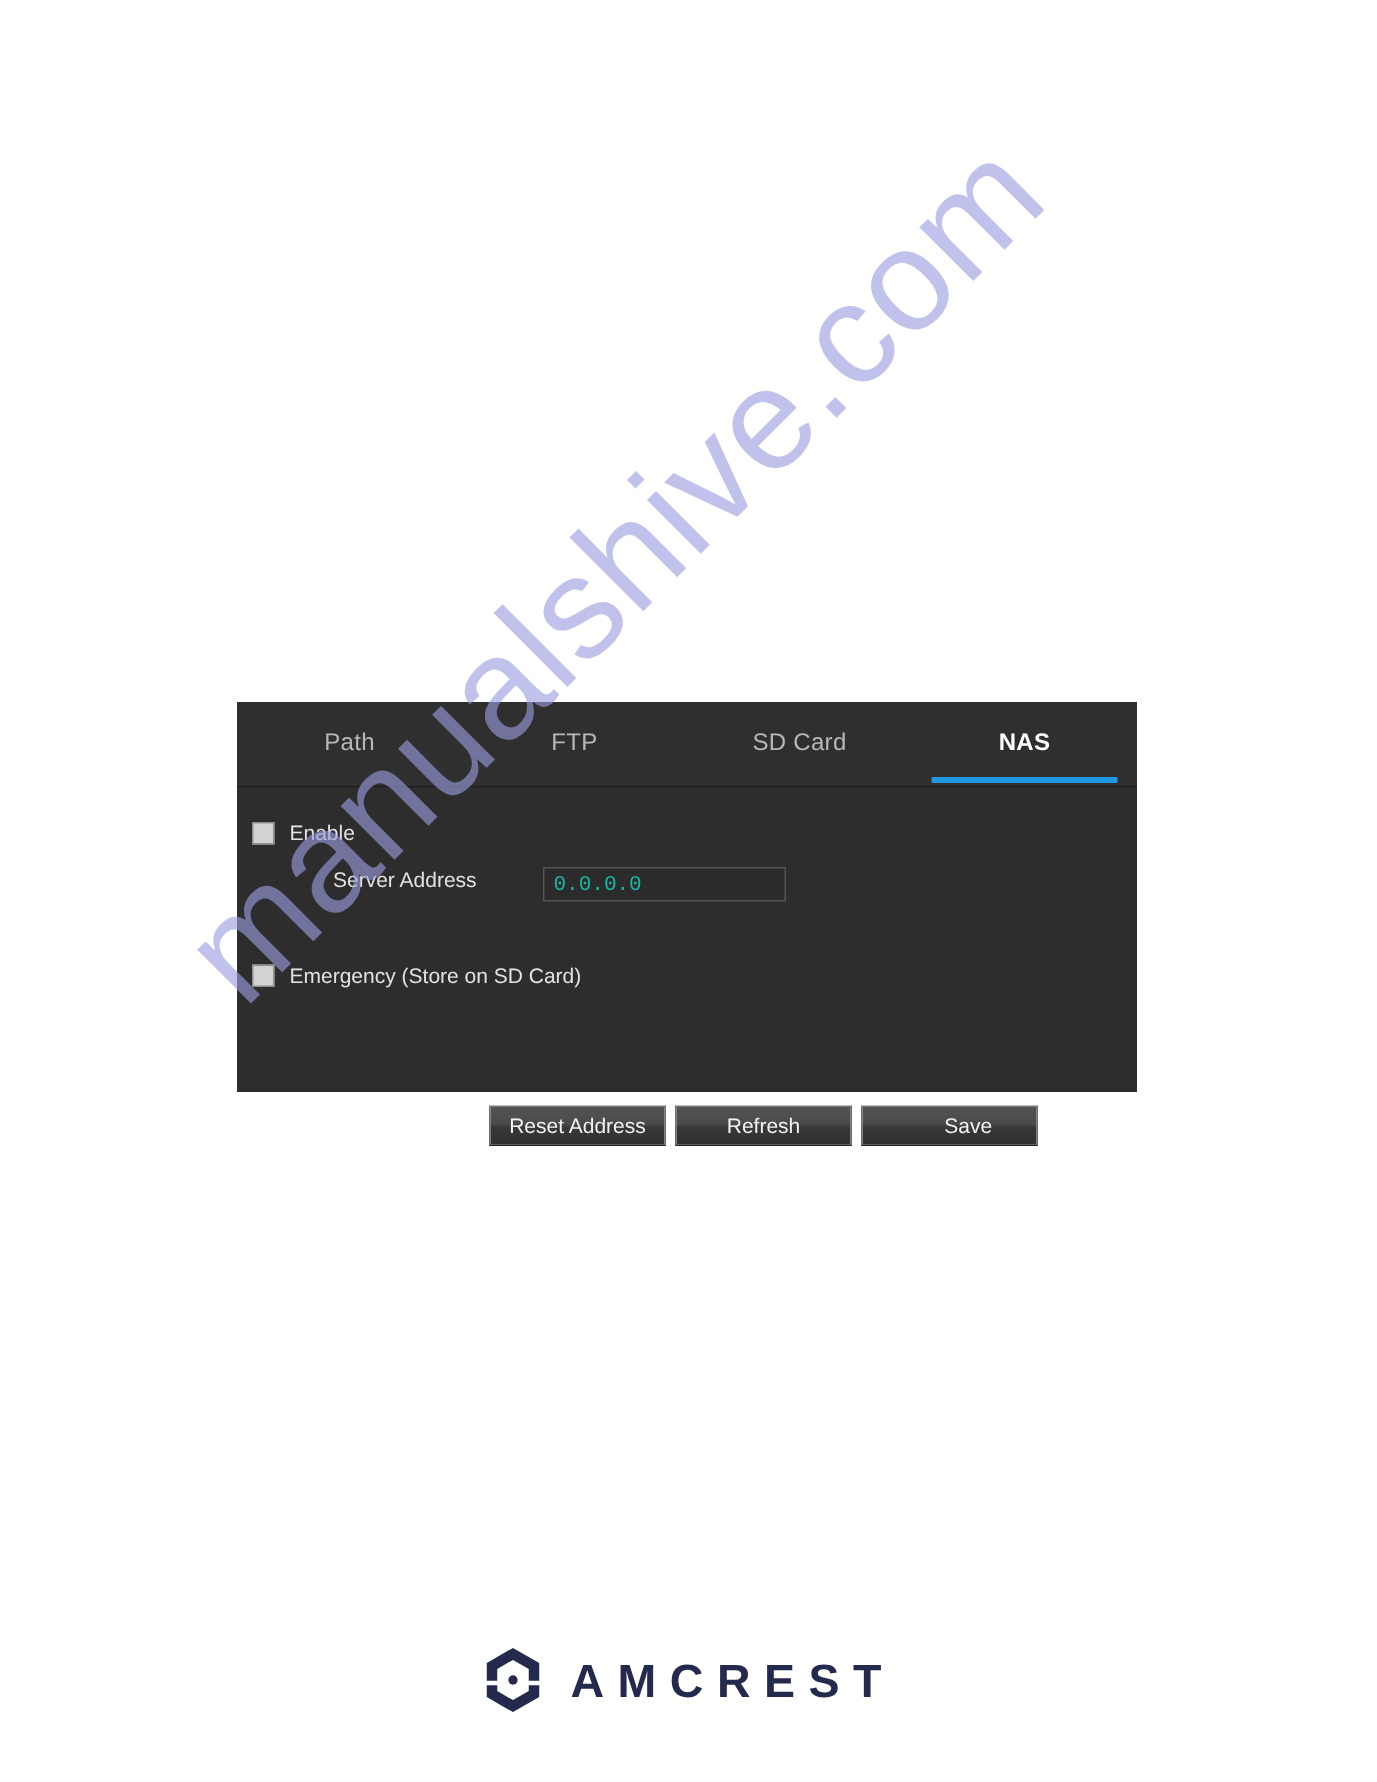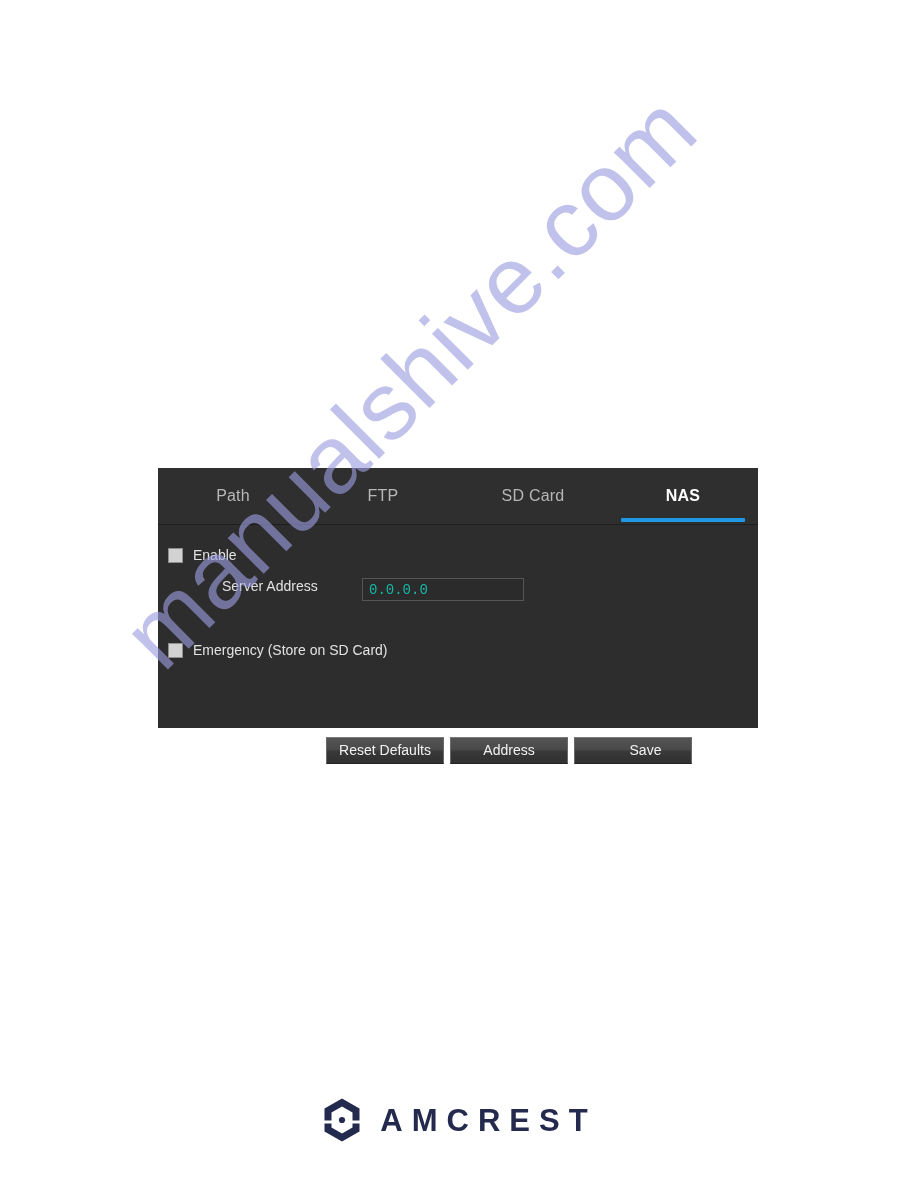--- a/index.html
+++ b/index.html
@@ -235,22 +235,22 @@
       <input class="field-input" type="text" value="0.0.0.0" style="">
     </div>
 
 
     <div class="row-check emergency">
       <span class="checkbox"></span>
       <span class="check-label">Emergency (Store on SD Card)</span>
     </div>
 
     <div class="button-row">
-      <button class="btn reset">Reset Defaults</button>
-      <button class="btn refresh">Address</button>
+      <button class="btn reset">Reset Address</button>
+      <button class="btn refresh">Refresh</button>
       <button class="btn save">Save</button>
     </div>
 
   </div>
 </div>
 
 <div id="footer-logo">
   <svg class="logo-mark" viewBox="0 0 42 46">
     <path d="M21 1.6 L38.5 11.6 L38.5 23.5 L31.5 23.5 L31.5 15.6 L21 9.6 L10.5 15.6 L10.5 23.5 L3.5 23.5 L3.5 11.6 Z" fill="#242a4e"></path>
     <path d="M3.5 26.5 L10.5 26.5 L10.5 30.4 L21 36.4 L31.5 30.4 L31.5 26.5 L38.5 26.5 L38.5 34.4 L21 44.4 L3.5 34.4 Z" fill="#242a4e"></path>

